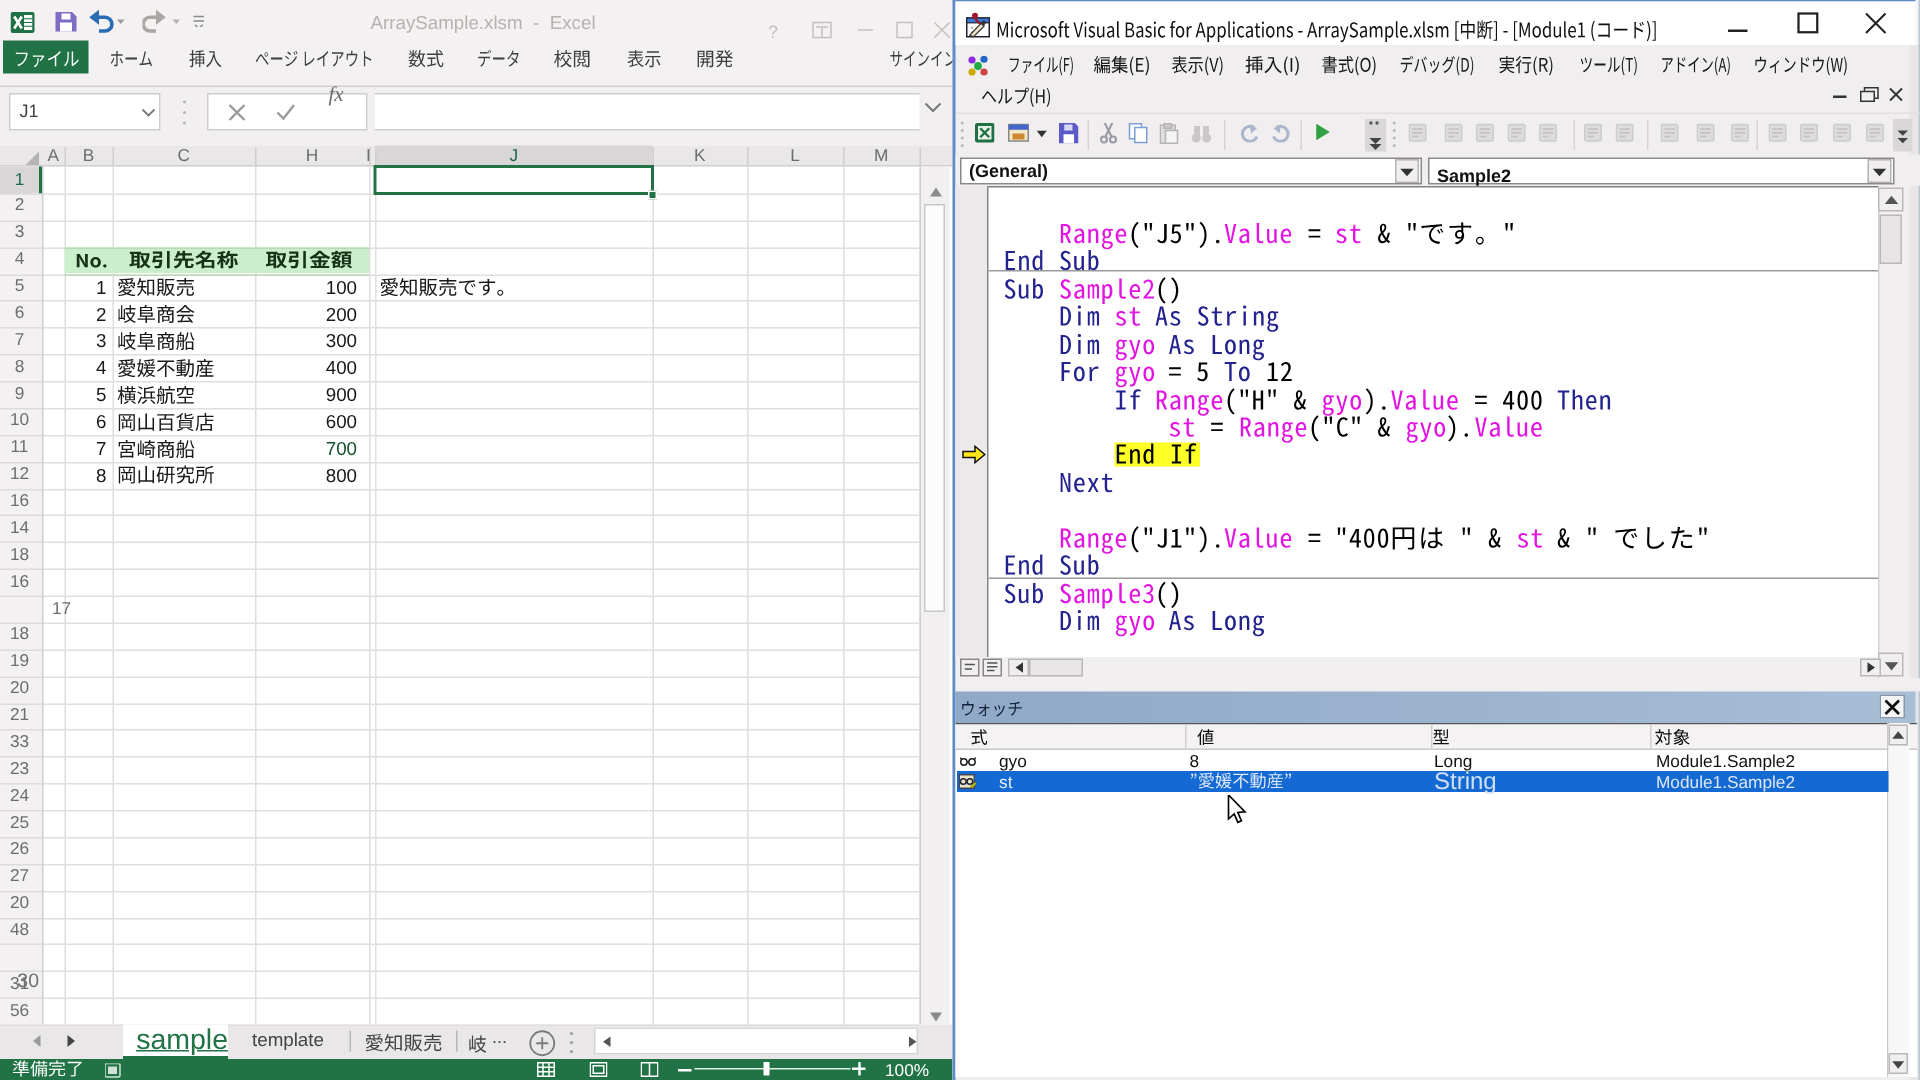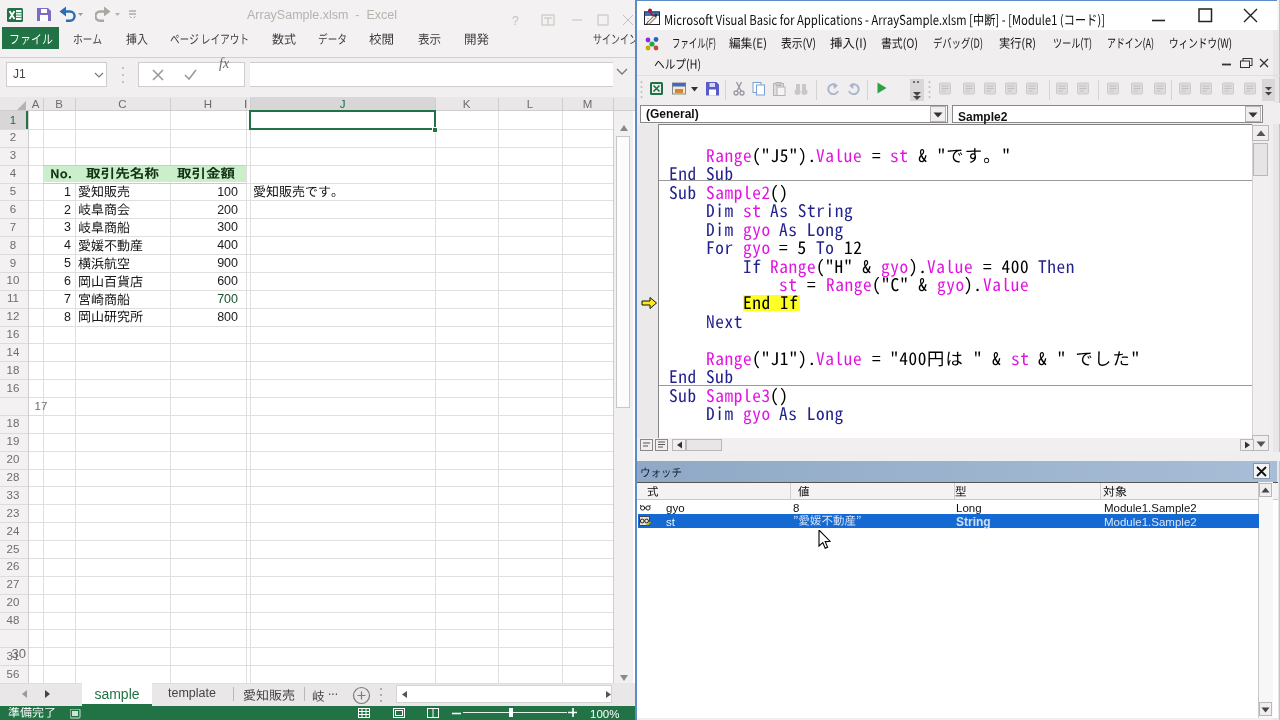--- a/index.html
+++ b/index.html
@@ -221,21 +221,21 @@
 <div style="position:absolute;left:0px;top:380.6px;font-family:'Liberation Sans',sans-serif;font-size:11.5px;font-weight:400;color:#6d6d6d;line-height:14.4px;white-space:pre;width:26px;text-align:center;">16</div>
 <div style="position:absolute;left:0px;top:397.0px;width:28px;height:1px;background:#dddbdb;"></div>
 <div style="position:absolute;left:0px;top:398.5px;font-family:'Liberation Sans',sans-serif;font-size:11.5px;font-weight:400;color:#6d6d6d;line-height:14.4px;white-space:pre;width:26px;text-align:center;margin-left:28px;">17</div>
 <div style="position:absolute;left:0px;top:414.9px;width:28px;height:1px;background:#dddbdb;"></div>
 <div style="position:absolute;left:0px;top:416.4px;font-family:'Liberation Sans',sans-serif;font-size:11.5px;font-weight:400;color:#6d6d6d;line-height:14.4px;white-space:pre;width:26px;text-align:center;">18</div>
 <div style="position:absolute;left:0px;top:432.8px;width:28px;height:1px;background:#dddbdb;"></div>
 <div style="position:absolute;left:0px;top:434.2px;font-family:'Liberation Sans',sans-serif;font-size:11.5px;font-weight:400;color:#6d6d6d;line-height:14.4px;white-space:pre;width:26px;text-align:center;">19</div>
 <div style="position:absolute;left:0px;top:450.6px;width:28px;height:1px;background:#dddbdb;"></div>
 <div style="position:absolute;left:0px;top:452.1px;font-family:'Liberation Sans',sans-serif;font-size:11.5px;font-weight:400;color:#6d6d6d;line-height:14.4px;white-space:pre;width:26px;text-align:center;">20</div>
 <div style="position:absolute;left:0px;top:468.5px;width:28px;height:1px;background:#dddbdb;"></div>
-<div style="position:absolute;left:0px;top:470.0px;font-family:'Liberation Sans',sans-serif;font-size:11.5px;font-weight:400;color:#6d6d6d;line-height:14.4px;white-space:pre;width:26px;text-align:center;">28</div>
+<div style="position:absolute;left:0px;top:470.0px;font-family:'Liberation Sans',sans-serif;font-size:11.5px;font-weight:400;color:#6d6d6d;line-height:14.4px;white-space:pre;width:26px;text-align:center;">21</div>
 <div style="position:absolute;left:0px;top:486.4px;width:28px;height:1px;background:#dddbdb;"></div>
 <div style="position:absolute;left:0px;top:487.9px;font-family:'Liberation Sans',sans-serif;font-size:11.5px;font-weight:400;color:#6d6d6d;line-height:14.4px;white-space:pre;width:26px;text-align:center;">33</div>
 <div style="position:absolute;left:0px;top:504.2px;width:28px;height:1px;background:#dddbdb;"></div>
 <div style="position:absolute;left:0px;top:505.8px;font-family:'Liberation Sans',sans-serif;font-size:11.5px;font-weight:400;color:#6d6d6d;line-height:14.4px;white-space:pre;width:26px;text-align:center;">23</div>
 <div style="position:absolute;left:0px;top:522.1px;width:28px;height:1px;background:#dddbdb;"></div>
 <div style="position:absolute;left:0px;top:523.6px;font-family:'Liberation Sans',sans-serif;font-size:11.5px;font-weight:400;color:#6d6d6d;line-height:14.4px;white-space:pre;width:26px;text-align:center;">24</div>
 <div style="position:absolute;left:0px;top:540.0px;width:28px;height:1px;background:#dddbdb;"></div>
 <div style="position:absolute;left:0px;top:541.5px;font-family:'Liberation Sans',sans-serif;font-size:11.5px;font-weight:400;color:#6d6d6d;line-height:14.4px;white-space:pre;width:26px;text-align:center;">25</div>
 <div style="position:absolute;left:0px;top:557.9px;width:28px;height:1px;background:#dddbdb;"></div>
 <div style="position:absolute;left:0px;top:559.4px;font-family:'Liberation Sans',sans-serif;font-size:11.5px;font-weight:400;color:#6d6d6d;line-height:14.4px;white-space:pre;width:26px;text-align:center;">26</div>
@@ -342,21 +342,21 @@
 <svg style="position:absolute;left:619px;top:674px;" width="10" height="8" viewBox="0 0 10 8">
       <path d="M1 1 L9 1 L5 7 z" fill="#8a8a8a"></path>
     </svg>
 <svg style="position:absolute;left:20px;top:689px;" width="10" height="10" viewBox="0 0 10 10">
       <path d="M7 1 L2 5 L7 9 z" fill="#9a9a9a"></path>
     </svg>
 <svg style="position:absolute;left:42px;top:689px;" width="10" height="10" viewBox="0 0 10 10">
       <path d="M3 1 L8 5 L3 9 z" fill="#444"></path>
     </svg>
 <div style="position:absolute;left:82px;top:683px;width:70px;height:23px;background:#fff;border-bottom:2.5px solid #217346;"></div>
-<div style="position:absolute;left:82px;top:686px;font-family:'Liberation Sans',sans-serif;font-size:14px;font-weight:400;color:#217346;line-height:16.0px;white-space:pre;width:70px;text-align:center;">sample</div>
+<div style="position:absolute;left:82px;top:686px;font-family:'Liberation Sans',sans-serif;font-size:19px;font-weight:400;color:#217346;line-height:16.0px;white-space:pre;width:70px;text-align:right;text-decoration:underline;">sample</div>
 <div style="position:absolute;left:155px;top:686px;font-family:'Liberation Sans',sans-serif;font-size:12.5px;font-weight:400;color:#444;line-height:15.6px;white-space:pre;width:74px;text-align:center;">template</div>
 <div style="position:absolute;left:233px;top:687px;width:1px;height:14px;background:#b8b8b8;"></div>
 <svg style="position:absolute;left:243.0px;top:686.2px;overflow:visible" width="2" height="2" viewBox="0 0 2 2">
       <g transform="scale(1.0400,1)">
         <path transform="translate(0,13.8)" d="M8.6 -5.8C9.3 -5.2 10.2 -4.4 10.5 -3.8L11.2 -4.3C10.8 -4.9 10.0 -5.7 9.2 -6.2ZM2.8 -6.1C2.6 -5.3 2.1 -4.6 1.3 -4.2L2.0 -3.6C2.8 -4.1 3.3 -5.0 3.6 -5.8ZM9.4 -9.4C9.2 -8.9 8.7 -8.1 8.3 -7.6H6.1L6.8 -7.9C6.7 -8.2 6.4 -8.8 6.1 -9.3C7.9 -9.4 9.6 -9.6 10.9 -9.9L10.2 -10.5C8.2 -10.1 4.5 -9.8 1.4 -9.8C1.5 -9.6 1.6 -9.2 1.6 -9.0L2.9 -9.1L2.5 -8.9C2.8 -8.5 3.2 -8.0 3.3 -7.6H1.0V-5.4H1.9V-6.8H5.5L5.1 -6.4C5.8 -6.1 6.5 -5.7 7.0 -5.3L7.4 -5.9C7.1 -6.2 6.4 -6.6 5.8 -6.8H10.6V-5.3H11.5V-7.6H9.2C9.6 -8.0 10.0 -8.6 10.4 -9.1ZM5.2 -9.2C5.6 -8.7 5.9 -8.0 6.0 -7.6H3.8L4.2 -7.8C4.0 -8.2 3.7 -8.7 3.4 -9.1L5.4 -9.2ZM4.1 -6.1V-4.9C4.1 -4.3 4.2 -4.0 4.7 -4.0C3.8 -2.9 2.3 -2.0 0.8 -1.4C1.0 -1.3 1.4 -1.0 1.5 -0.8C2.2 -1.1 2.9 -1.5 3.6 -2.0C4.0 -1.5 4.6 -1.0 5.3 -0.7C3.9 -0.2 2.3 0.1 0.7 0.2C0.9 0.4 1.1 0.8 1.2 1.0C3.0 0.8 4.7 0.4 6.2 -0.2C7.7 0.4 9.5 0.8 11.4 1.0C11.5 0.8 11.7 0.4 11.9 0.2C10.2 0.1 8.6 -0.2 7.3 -0.7C8.3 -1.2 9.1 -1.9 9.7 -2.7L9.1 -3.1L8.9 -3.1H5.0C5.3 -3.3 5.5 -3.6 5.7 -3.8L5.5 -3.9H7.5C8.3 -3.9 8.6 -4.1 8.7 -5.2C8.4 -5.2 8.1 -5.3 7.9 -5.4C7.9 -4.7 7.8 -4.6 7.4 -4.6C7.1 -4.6 5.8 -4.6 5.6 -4.6C5.0 -4.6 4.9 -4.6 4.9 -4.9V-6.1ZM6.3 -1.1C5.4 -1.4 4.7 -1.9 4.2 -2.4L8.2 -2.4C7.7 -1.9 7.1 -1.4 6.3 -1.1Z M19.3 -9.4V0.6H20.2V-0.4H22.9V0.5H23.9V-9.4ZM20.2 -1.2V-8.5H22.9V-1.2ZM14.5 -10.5C14.2 -9.0 13.7 -7.5 12.9 -6.5C13.1 -6.4 13.5 -6.1 13.7 -6.0C14.1 -6.5 14.4 -7.2 14.7 -8.0H15.7V-5.9V-5.5H13.1V-4.5H15.6C15.4 -2.9 14.8 -1.1 12.9 0.3C13.1 0.4 13.5 0.8 13.6 1.0C15.0 -0.1 15.8 -1.4 16.2 -2.8C16.9 -2.0 17.8 -0.8 18.3 -0.2L18.9 -1.0C18.5 -1.4 17.0 -3.1 16.4 -3.7C16.5 -4.0 16.5 -4.3 16.5 -4.5H18.9V-5.5H16.6L16.6 -5.9V-8.0H18.6V-8.8H15.0C15.1 -9.3 15.3 -9.8 15.4 -10.3Z M26.7 -1.9C26.5 -1.0 26.0 -0.1 25.4 0.5C25.6 0.6 26.0 0.9 26.1 1.0C26.8 0.4 27.3 -0.7 27.6 -1.7ZM28.3 -1.6C28.7 -1.1 29.1 -0.4 29.2 0.1L30.0 -0.3C29.9 -0.8 29.4 -1.4 29.1 -1.9ZM26.9 -6.9H29.0V-5.3H26.9ZM26.9 -4.6H29.0V-2.9H26.9ZM26.9 -9.2H29.0V-7.6H26.9ZM26.1 -10.0V-2.2H29.9V-10.0ZM30.9 -9.9V-5.3C30.9 -3.5 30.8 -1.1 29.7 0.5C29.9 0.6 30.2 0.9 30.4 1.0C31.6 -0.7 31.8 -3.4 31.8 -5.3V-5.9H31.9C32.2 -4.2 32.8 -2.7 33.5 -1.6C32.9 -0.8 32.0 -0.2 31.2 0.2C31.4 0.4 31.6 0.8 31.7 1.0C32.6 0.6 33.4 -0.0 34.1 -0.8C34.8 -0.0 35.5 0.6 36.5 1.0C36.6 0.8 36.9 0.4 37.1 0.3C36.1 -0.1 35.3 -0.7 34.7 -1.5C35.5 -2.8 36.2 -4.4 36.5 -6.6L35.9 -6.7L35.8 -6.7H31.8V-9.0H36.7V-9.9ZM34.1 -2.3C33.5 -3.3 33.0 -4.5 32.7 -5.9H35.5C35.2 -4.4 34.7 -3.2 34.1 -2.3Z M38.6 -5.3V-2.9H39.5V-4.4H47.9V-2.9H48.9V-5.3ZM44.7 -3.8V-0.5C44.7 0.5 45.0 0.8 46.1 0.8C46.4 0.8 47.7 0.8 48.0 0.8C48.9 0.8 49.2 0.4 49.3 -1.4C49.0 -1.4 48.7 -1.6 48.5 -1.7C48.4 -0.3 48.3 -0.1 47.9 -0.1C47.6 -0.1 46.5 -0.1 46.2 -0.1C45.7 -0.1 45.6 -0.2 45.6 -0.5V-3.8ZM41.6 -3.8C41.4 -1.6 40.9 -0.4 38.0 0.2C38.2 0.4 38.5 0.8 38.6 1.0C41.7 0.2 42.4 -1.2 42.6 -3.8ZM43.2 -10.5V-9.3H38.3V-8.4H43.2V-7.1H39.5V-6.3H48.1V-7.1H44.2V-8.4H49.2V-9.3H44.2V-10.5Z" fill="#444"></path>
       </g>
     </svg>
 <div style="position:absolute;left:304px;top:687px;width:1px;height:14px;background:#b8b8b8;"></div>
 <svg style="position:absolute;left:312.0px;top:687.2px;overflow:visible" width="2" height="2" viewBox="0 0 2 2">
       <g>
@@ -939,17 +939,17 @@
         <circle cx="7.6" cy="5" r="1.9"></circle>
       </g>
       <path d="M8 8.5 l3 -3 l1 1 l-3 3 z" fill="#cc0" stroke="#660" stroke-width=".5"></path>
     </svg>
 <div style="position:absolute;left:666px;top:514.5px;font-family:'Liberation Sans',sans-serif;font-size:11.5px;font-weight:400;color:#e8f1fb;line-height:14.4px;white-space:pre;">st</div>
 <svg style="position:absolute;left:793.0px;top:512.4px;overflow:visible" width="2" height="2" viewBox="0 0 2 2">
       <g>
         <path transform="translate(0,12.7)" d="M1.1 -5.5C2.0 -6.1 2.5 -6.8 2.5 -7.8C2.5 -8.6 2.2 -9.0 1.7 -9.0C1.3 -9.0 1.0 -8.7 1.0 -8.3C1.0 -7.9 1.3 -7.6 1.7 -7.6L1.8 -7.6C1.8 -6.9 1.4 -6.5 0.8 -6.0ZM3.4 -5.5C4.2 -6.1 4.7 -6.8 4.7 -7.8C4.7 -8.6 4.4 -9.0 3.9 -9.0C3.5 -9.0 3.2 -8.7 3.2 -8.3C3.2 -7.9 3.6 -7.6 3.9 -7.6L4.0 -7.6C4.0 -6.9 3.7 -6.5 3.1 -6.0Z M13.4 -5.3C14.0 -4.8 14.8 -4.0 15.1 -3.5L15.8 -4.0C15.4 -4.5 14.6 -5.2 13.9 -5.7ZM8.1 -5.6C7.8 -4.9 7.3 -4.2 6.7 -3.8L7.3 -3.3C8.0 -3.8 8.5 -4.6 8.7 -5.3ZM14.1 -8.7C13.9 -8.2 13.4 -7.5 13.1 -7.0H11.0L11.7 -7.2C11.6 -7.6 11.4 -8.1 11.1 -8.5C12.7 -8.6 14.3 -8.8 15.4 -9.1L14.9 -9.7C13.0 -9.3 9.5 -9.1 6.7 -9.0C6.8 -8.8 6.9 -8.5 6.9 -8.3L8.1 -8.3L7.8 -8.2C8.0 -7.8 8.3 -7.4 8.5 -7.0H6.4V-5.0H7.2V-6.3H10.5L10.1 -5.9C10.7 -5.6 11.5 -5.2 11.8 -4.9L12.3 -5.4C12.0 -5.7 11.4 -6.0 10.8 -6.3H15.2V-4.9H16.1V-7.0H13.9C14.3 -7.4 14.7 -7.9 15.0 -8.4ZM10.3 -8.4C10.6 -8.0 10.9 -7.4 11.0 -7.0H8.9L9.3 -7.1C9.2 -7.5 8.9 -8.0 8.6 -8.4L10.4 -8.5ZM9.2 -5.6V-4.5C9.2 -4.0 9.3 -3.7 9.8 -3.6C9.0 -2.7 7.6 -1.8 6.2 -1.3C6.4 -1.2 6.7 -0.9 6.8 -0.7C7.5 -1.0 8.1 -1.4 8.7 -1.8C9.2 -1.3 9.7 -1.0 10.3 -0.6C9.1 -0.2 7.6 0.1 6.1 0.2C6.2 0.4 6.5 0.7 6.5 0.9C8.2 0.7 9.8 0.4 11.2 -0.2C12.6 0.4 14.2 0.8 15.9 0.9C16.0 0.7 16.2 0.4 16.4 0.2C14.9 0.1 13.4 -0.2 12.1 -0.6C13.1 -1.1 13.8 -1.7 14.3 -2.5L13.8 -2.9L13.6 -2.8H10.1C10.3 -3.0 10.5 -3.3 10.7 -3.5L10.5 -3.6H12.4C13.1 -3.6 13.3 -3.8 13.4 -4.7C13.2 -4.8 12.9 -4.9 12.7 -5.0C12.7 -4.3 12.6 -4.2 12.3 -4.2C11.9 -4.2 10.8 -4.2 10.6 -4.2C10.1 -4.2 10.0 -4.3 10.0 -4.5V-5.6ZM11.2 -1.0C10.5 -1.3 9.8 -1.7 9.3 -2.2L13.0 -2.2C12.6 -1.7 11.9 -1.3 11.2 -1.0Z M23.7 -8.1C24.0 -7.6 24.2 -7.0 24.3 -6.6L25.0 -6.8C24.9 -7.3 24.6 -7.9 24.4 -8.4ZM26.9 -9.6C25.6 -9.3 23.2 -9.0 21.2 -8.9C21.3 -8.7 21.4 -8.4 21.4 -8.3C23.5 -8.4 25.9 -8.7 27.5 -9.1ZM21.2 -4.8V-4.1H22.8C22.4 -2.2 21.8 -0.6 20.6 0.4C20.8 0.5 21.1 0.8 21.3 0.9C22.1 0.1 22.7 -0.9 23.1 -2.2C23.5 -1.6 23.9 -1.0 24.4 -0.6C23.8 -0.2 23.2 0.1 22.5 0.3C22.6 0.4 22.8 0.7 22.9 0.9C23.7 0.7 24.4 0.3 25.1 -0.1C25.8 0.4 26.6 0.7 27.6 0.9C27.7 0.7 27.9 0.4 28.1 0.2C27.2 0.0 26.4 -0.2 25.7 -0.6C26.4 -1.3 26.9 -2.1 27.2 -3.1L26.7 -3.3L26.6 -3.3H23.4L23.6 -4.1H27.9V-4.8H23.7L23.9 -5.7H27.7V-6.4H26.3C26.7 -6.9 27.1 -7.7 27.5 -8.3L26.7 -8.6C26.4 -7.9 25.9 -7.0 25.5 -6.4L25.6 -6.4H22.6L23.2 -6.7C23.1 -7.1 22.7 -7.7 22.4 -8.2L21.8 -7.9C22.1 -7.4 22.4 -6.8 22.5 -6.4H21.5V-5.7H23.0L22.9 -4.8ZM26.2 -2.6C25.9 -2.0 25.5 -1.5 25.0 -1.1C24.5 -1.5 24.0 -2.0 23.7 -2.6ZM18.8 -9.7C18.7 -8.9 18.5 -8.1 18.4 -7.3H17.4V-6.5H18.3C18.0 -5.1 17.7 -3.7 17.5 -2.7L18.2 -2.3L18.3 -2.8C18.6 -2.5 18.9 -2.2 19.3 -1.9C18.8 -0.9 18.2 -0.2 17.5 0.2C17.7 0.4 17.9 0.7 18.0 0.9C18.8 0.4 19.4 -0.3 19.9 -1.3C20.2 -0.9 20.6 -0.6 20.8 -0.2L21.3 -0.9C21.1 -1.3 20.7 -1.7 20.2 -2.2C20.7 -3.4 21.0 -5.1 21.1 -7.2L20.6 -7.3L20.4 -7.3H19.2C19.3 -8.1 19.5 -8.9 19.6 -9.6ZM19.1 -6.5H20.2C20.1 -5.0 19.9 -3.8 19.6 -2.7C19.2 -3.1 18.8 -3.4 18.5 -3.6C18.7 -4.5 18.9 -5.5 19.1 -6.5Z M34.9 -5.5C36.2 -4.6 38.0 -3.2 38.8 -2.3L39.5 -3.0C38.6 -3.9 36.9 -5.2 35.5 -6.0ZM29.2 -8.9V-8.0H34.4C33.2 -6.0 31.2 -4.1 29.0 -2.9C29.1 -2.7 29.4 -2.4 29.5 -2.2C31.1 -3.0 32.6 -4.2 33.7 -5.5V0.9H34.7V-6.7C35.0 -7.1 35.2 -7.5 35.5 -8.0H39.2V-8.9Z M47.5 -9.5C47.5 -8.6 47.5 -7.8 47.5 -7.0H46.1V-6.2H47.4C47.3 -4.0 47.0 -2.1 46.0 -0.8V-0.8L43.7 -0.6V-1.5H46.0V-2.2H43.7V-2.9H46.0V-6.3H43.7V-7.0H46.2V-7.7H43.7V-8.5C44.6 -8.6 45.4 -8.7 46.0 -8.9L45.6 -9.5C44.4 -9.3 42.3 -9.1 40.6 -9.0C40.6 -8.8 40.7 -8.5 40.8 -8.3C41.4 -8.4 42.2 -8.4 42.9 -8.5V-7.7H40.4V-7.0H42.9V-6.3H40.8V-2.9H42.9V-2.2H40.7V-1.5H42.9V-0.5L40.4 -0.3L40.5 0.5C41.8 0.4 43.6 0.2 45.4 -0.0C45.3 0.1 45.1 0.2 44.9 0.4C45.1 0.5 45.4 0.8 45.5 1.0C47.6 -0.6 48.1 -3.1 48.3 -6.2H49.9C49.8 -2.0 49.6 -0.4 49.4 -0.1C49.3 0.1 49.2 0.1 49.0 0.1C48.7 0.1 48.2 0.1 47.7 0.0C47.8 0.3 47.9 0.6 47.9 0.9C48.5 0.9 49.0 0.9 49.3 0.9C49.7 0.8 49.9 0.7 50.1 0.4C50.5 -0.1 50.6 -1.7 50.7 -6.5C50.7 -6.6 50.7 -7.0 50.7 -7.0H48.3C48.3 -7.8 48.3 -8.6 48.3 -9.5ZM41.5 -4.3H42.9V-3.4H41.5ZM43.7 -4.3H45.2V-3.4H43.7ZM41.5 -5.7H42.9V-4.9H41.5ZM43.7 -5.7H45.2V-4.9H43.7Z M55.5 -5.2C55.2 -4.3 54.6 -3.4 54.0 -2.8C54.2 -2.7 54.5 -2.5 54.7 -2.4C55.0 -2.7 55.2 -3.0 55.5 -3.4H57.7V-2.2H55.1V-1.5H57.7V-0.1H54.1V0.7H62.3V-0.1H58.5V-1.5H61.3V-2.2H58.5V-3.4H61.6V-4.1H58.5V-5.2H57.7V-4.1H55.9C56.0 -4.4 56.2 -4.7 56.3 -5.0ZM54.5 -7.7C54.8 -7.3 55.0 -6.7 55.1 -6.2H52.9V-4.4C52.9 -3.1 52.8 -1.1 51.8 0.4C52.0 0.5 52.4 0.7 52.5 0.9C53.5 -0.6 53.7 -2.9 53.7 -4.4V-5.5H62.4V-6.2H59.3C59.6 -6.6 59.9 -7.2 60.2 -7.8L59.8 -7.9H61.8V-8.6H57.6V-9.7H56.8V-8.6H52.7V-7.9H55.1ZM55.5 -6.2 56.0 -6.4C55.9 -6.8 55.6 -7.4 55.3 -7.9H59.2C59.0 -7.4 58.8 -6.8 58.6 -6.4L59.0 -6.2Z M64.1 -5.5C64.9 -6.1 65.4 -6.8 65.4 -7.8C65.4 -8.6 65.1 -9.0 64.6 -9.0C64.2 -9.0 63.9 -8.7 63.9 -8.3C63.9 -7.9 64.3 -7.6 64.6 -7.6L64.7 -7.6C64.7 -6.9 64.4 -6.5 63.8 -6.0ZM66.3 -5.5C67.2 -6.1 67.7 -6.8 67.7 -7.8C67.7 -8.6 67.4 -9.0 66.9 -9.0C66.5 -9.0 66.2 -8.7 66.2 -8.3C66.2 -7.9 66.5 -7.6 66.9 -7.6L67.0 -7.6C67.0 -6.9 66.7 -6.5 66.0 -6.0Z" fill="#dfeafa"></path>
       </g>
     </svg>
-<div style="position:absolute;left:956px;top:514.5px;font-family:'Liberation Sans',sans-serif;font-size:12px;font-weight:700;color:#cfe0f4;line-height:14.4px;white-space:pre;">String</div>
+<div style="position:absolute;left:956px;top:514.5px;font-family:'Liberation Sans',sans-serif;font-size:16px;font-weight:400;color:#cfe0f4;line-height:14.4px;white-space:pre;">String</div>
 <div style="position:absolute;left:1104px;top:514.5px;font-family:'Liberation Sans',sans-serif;font-size:11.5px;font-weight:400;color:#d9e6f6;line-height:14.4px;white-space:pre;">Module1.Sample2</div>
 <svg style="position:absolute;left:818px;top:530px;" width="14" height="21" viewBox="0 0 14 21">
       <path d="M1 0 L1 16 L4.8 12.6 L7.2 18.2 L9.6 17.2 L7.2 11.6 L12 11.2 z" fill="#fff" stroke="#000" stroke-width="1.1"></path>
     </svg>
 </div>
 </body></html>

